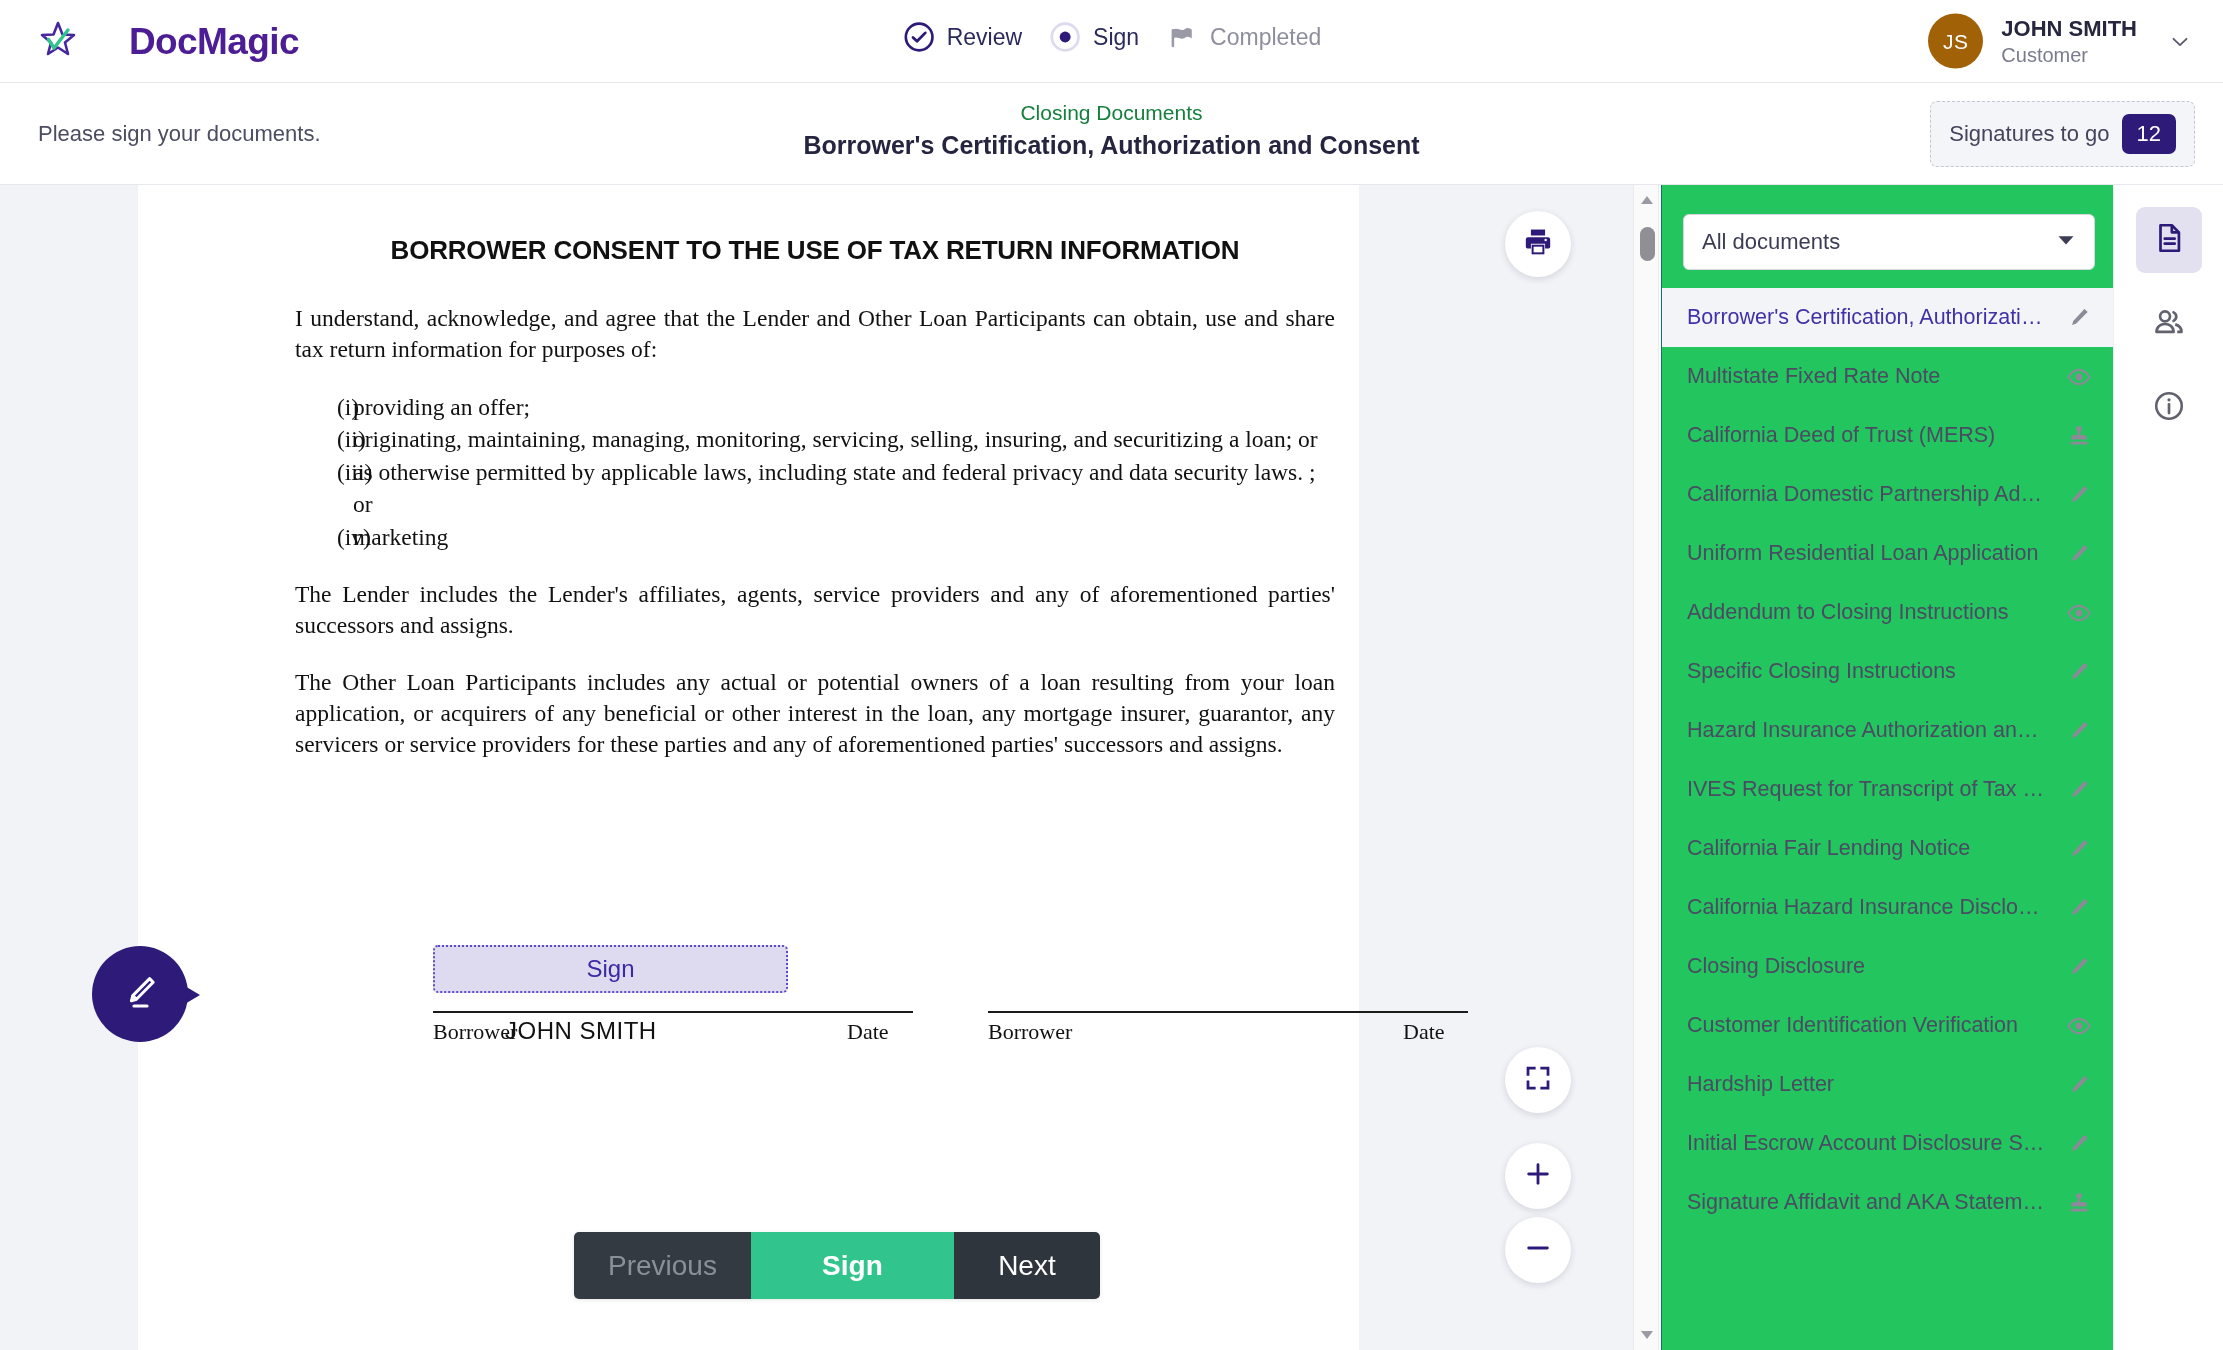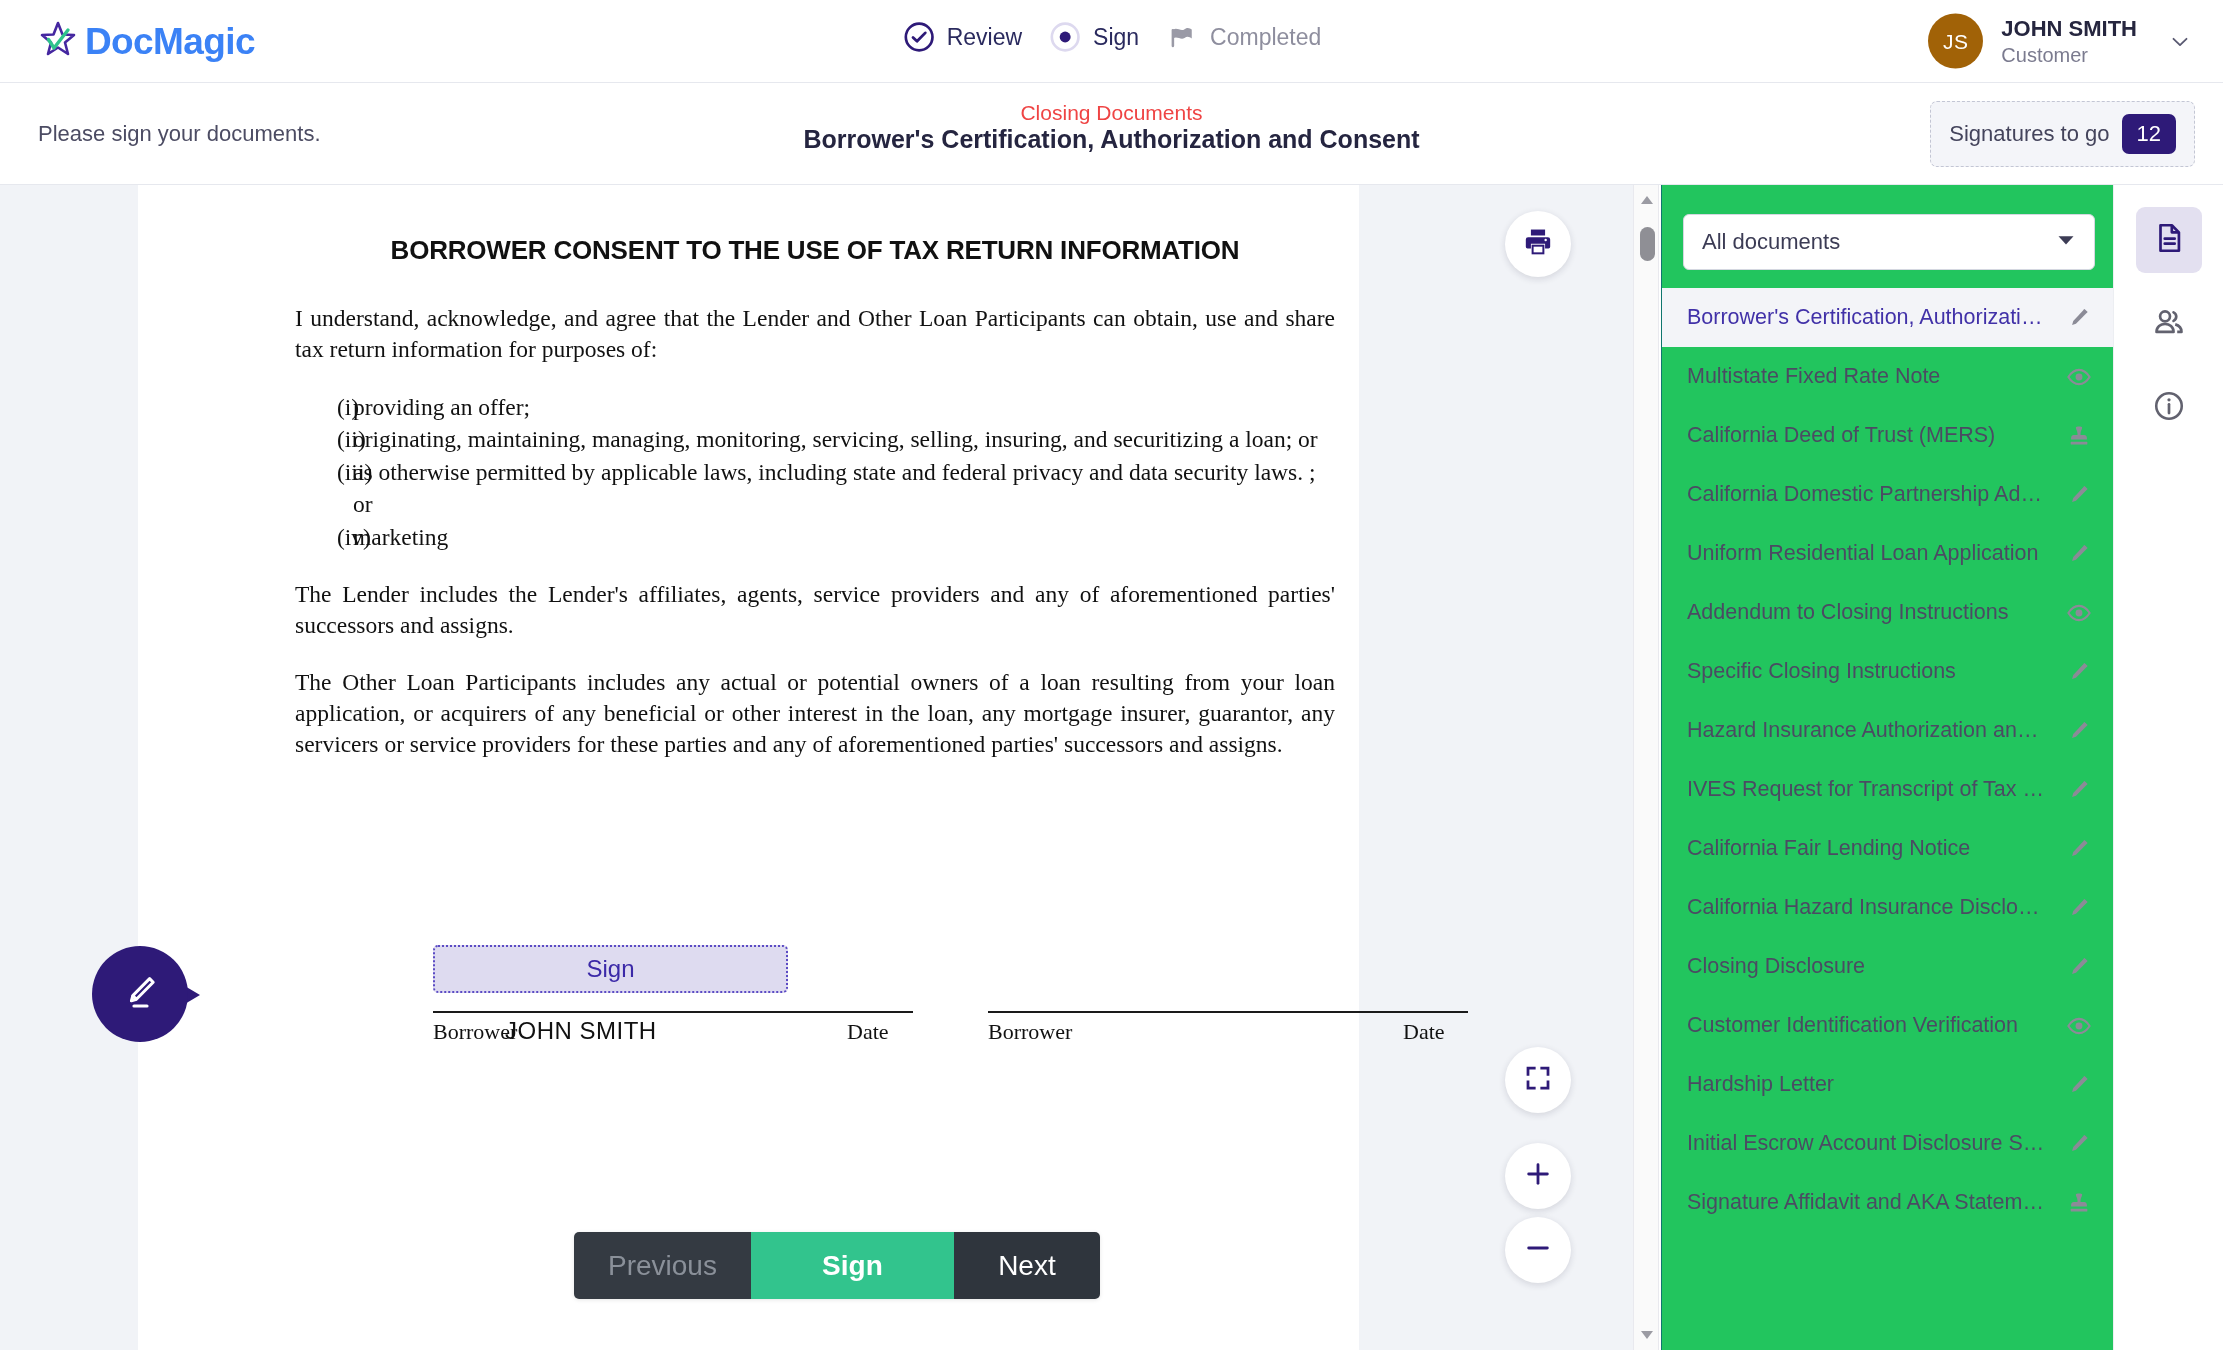--- a/index.html
+++ b/index.html
@@ -15,22 +15,22 @@
     position: absolute; top: 0; left: 0; width: 2223px; height: 83px;
     background: #ffffff;
     border-bottom: 1px solid #e6e8ee;
     display: flex; align-items: center;
   }
   .logo-wrap {
     position: absolute; left: 38px; top: 50%; transform: translateY(-50%);
     display: flex; align-items: center; gap: 7px;
   }
   .logo-text {
-    font-size: 37px; font-weight: 700; color: #3b82f6;
-    letter-spacing: -0.6px; line-height: 1;
+    font-size: 37px; font-weight: 700; color: #4c1d95;
+    letter-spacing: -0.6px; line-height: 1; margin-left: 44px;
   }
 
   .stepper {
     position: absolute; left: 50%; transform: translateX(-50%);
     top: 50%; margin-top: -21px;
     display: flex; align-items: center; gap: 26px;
   }
   .step { display: flex; align-items: center; gap: 11px; }
   .step-label { font-size: 23px; color: #2a2a5e; font-weight: 400; }
   .step-label.muted { color: #8e8e9e; }
@@ -56,21 +56,21 @@
     background: #ffffff; border-bottom: 1px solid #e6e8ee;
   }
   .subbar-left {
     position: absolute; left: 38px; top: 50%; transform: translateY(-50%);
     font-size: 22px; color: #4c4c63;
   }
   .subbar-center {
     position: absolute; left: 50%; transform: translateX(-50%);
     top: 18px; text-align: center; width: 900px;
   }
-  .doc-kicker { font-size: 21px; color: #ef4444; margin-bottom: 0; }
+  .doc-kicker { font-size: 21px; color: #15803d; margin-bottom: 6px; }
   .doc-title { font-size: 25px; font-weight: 700; color: #252540; }
   .sig-badge {
     position: absolute; right: 28px; top: 50%; transform: translateY(-50%);
     border: 1.5px dashed #c3c6d4; border-radius: 7px;
     background: #f4f5f9;
     padding: 12px 18px;
     display: flex; align-items: center; 
   }
   .sig-badge-text { font-size: 22px; color: #44445c; }
   .sig-count {

